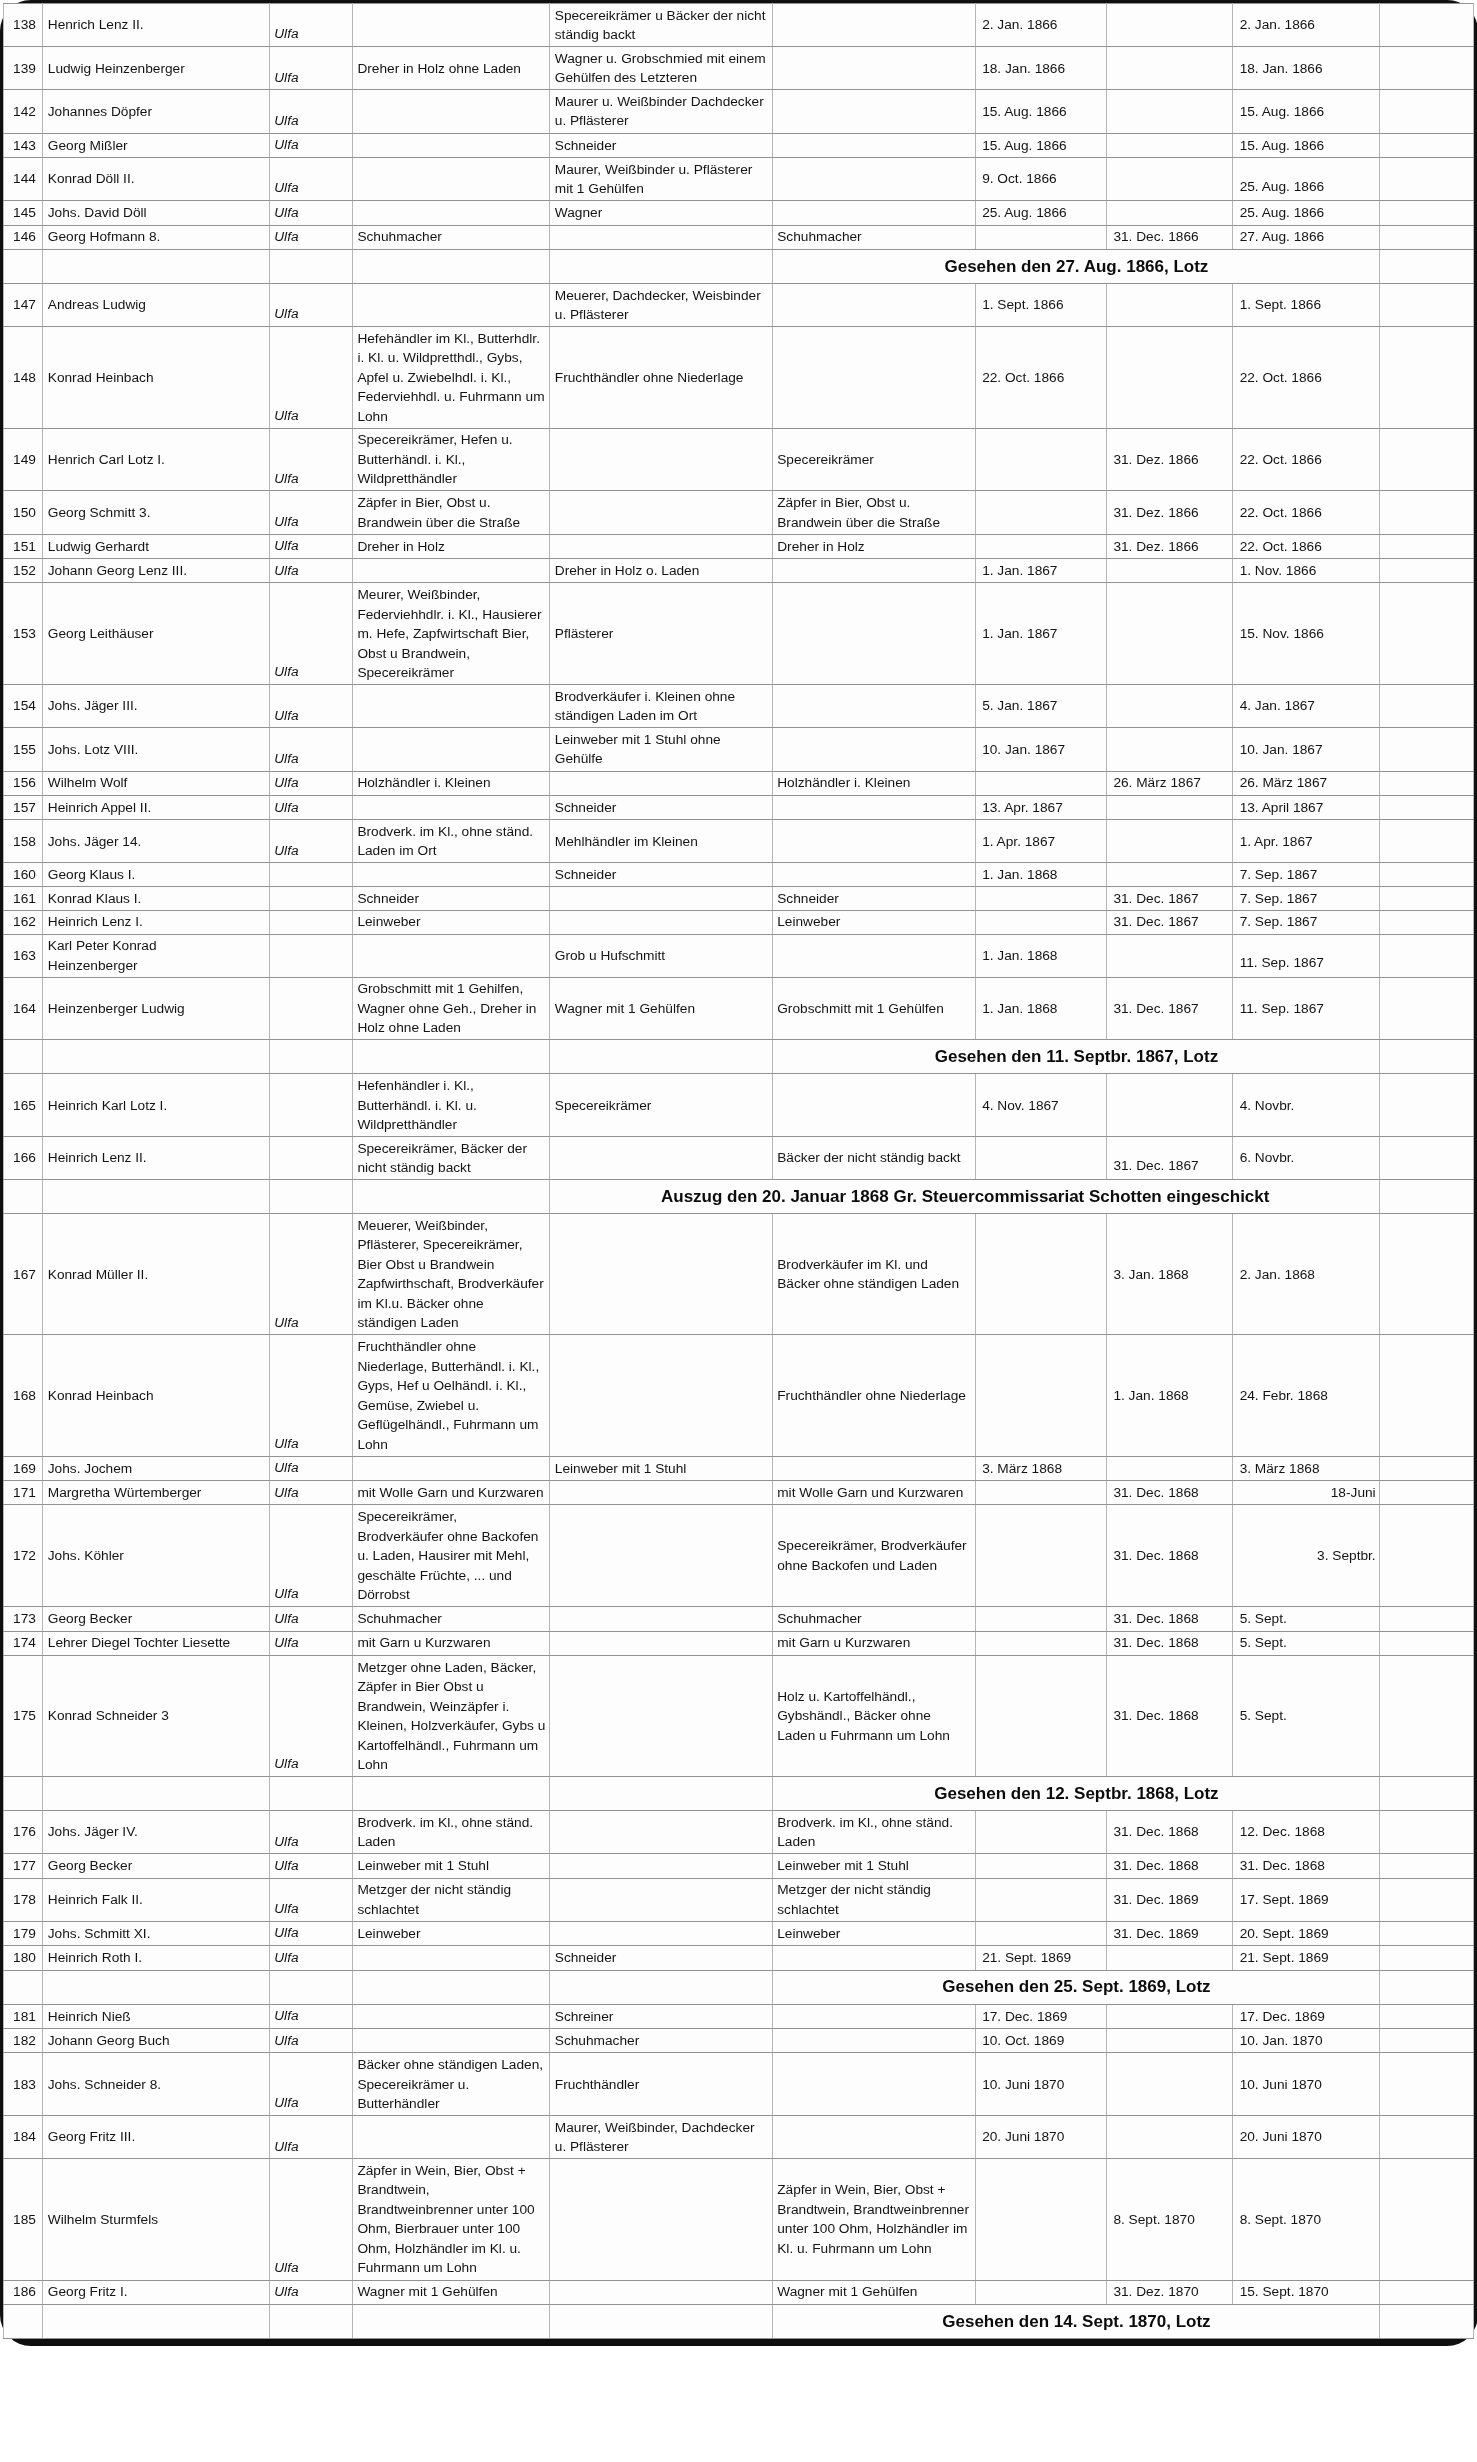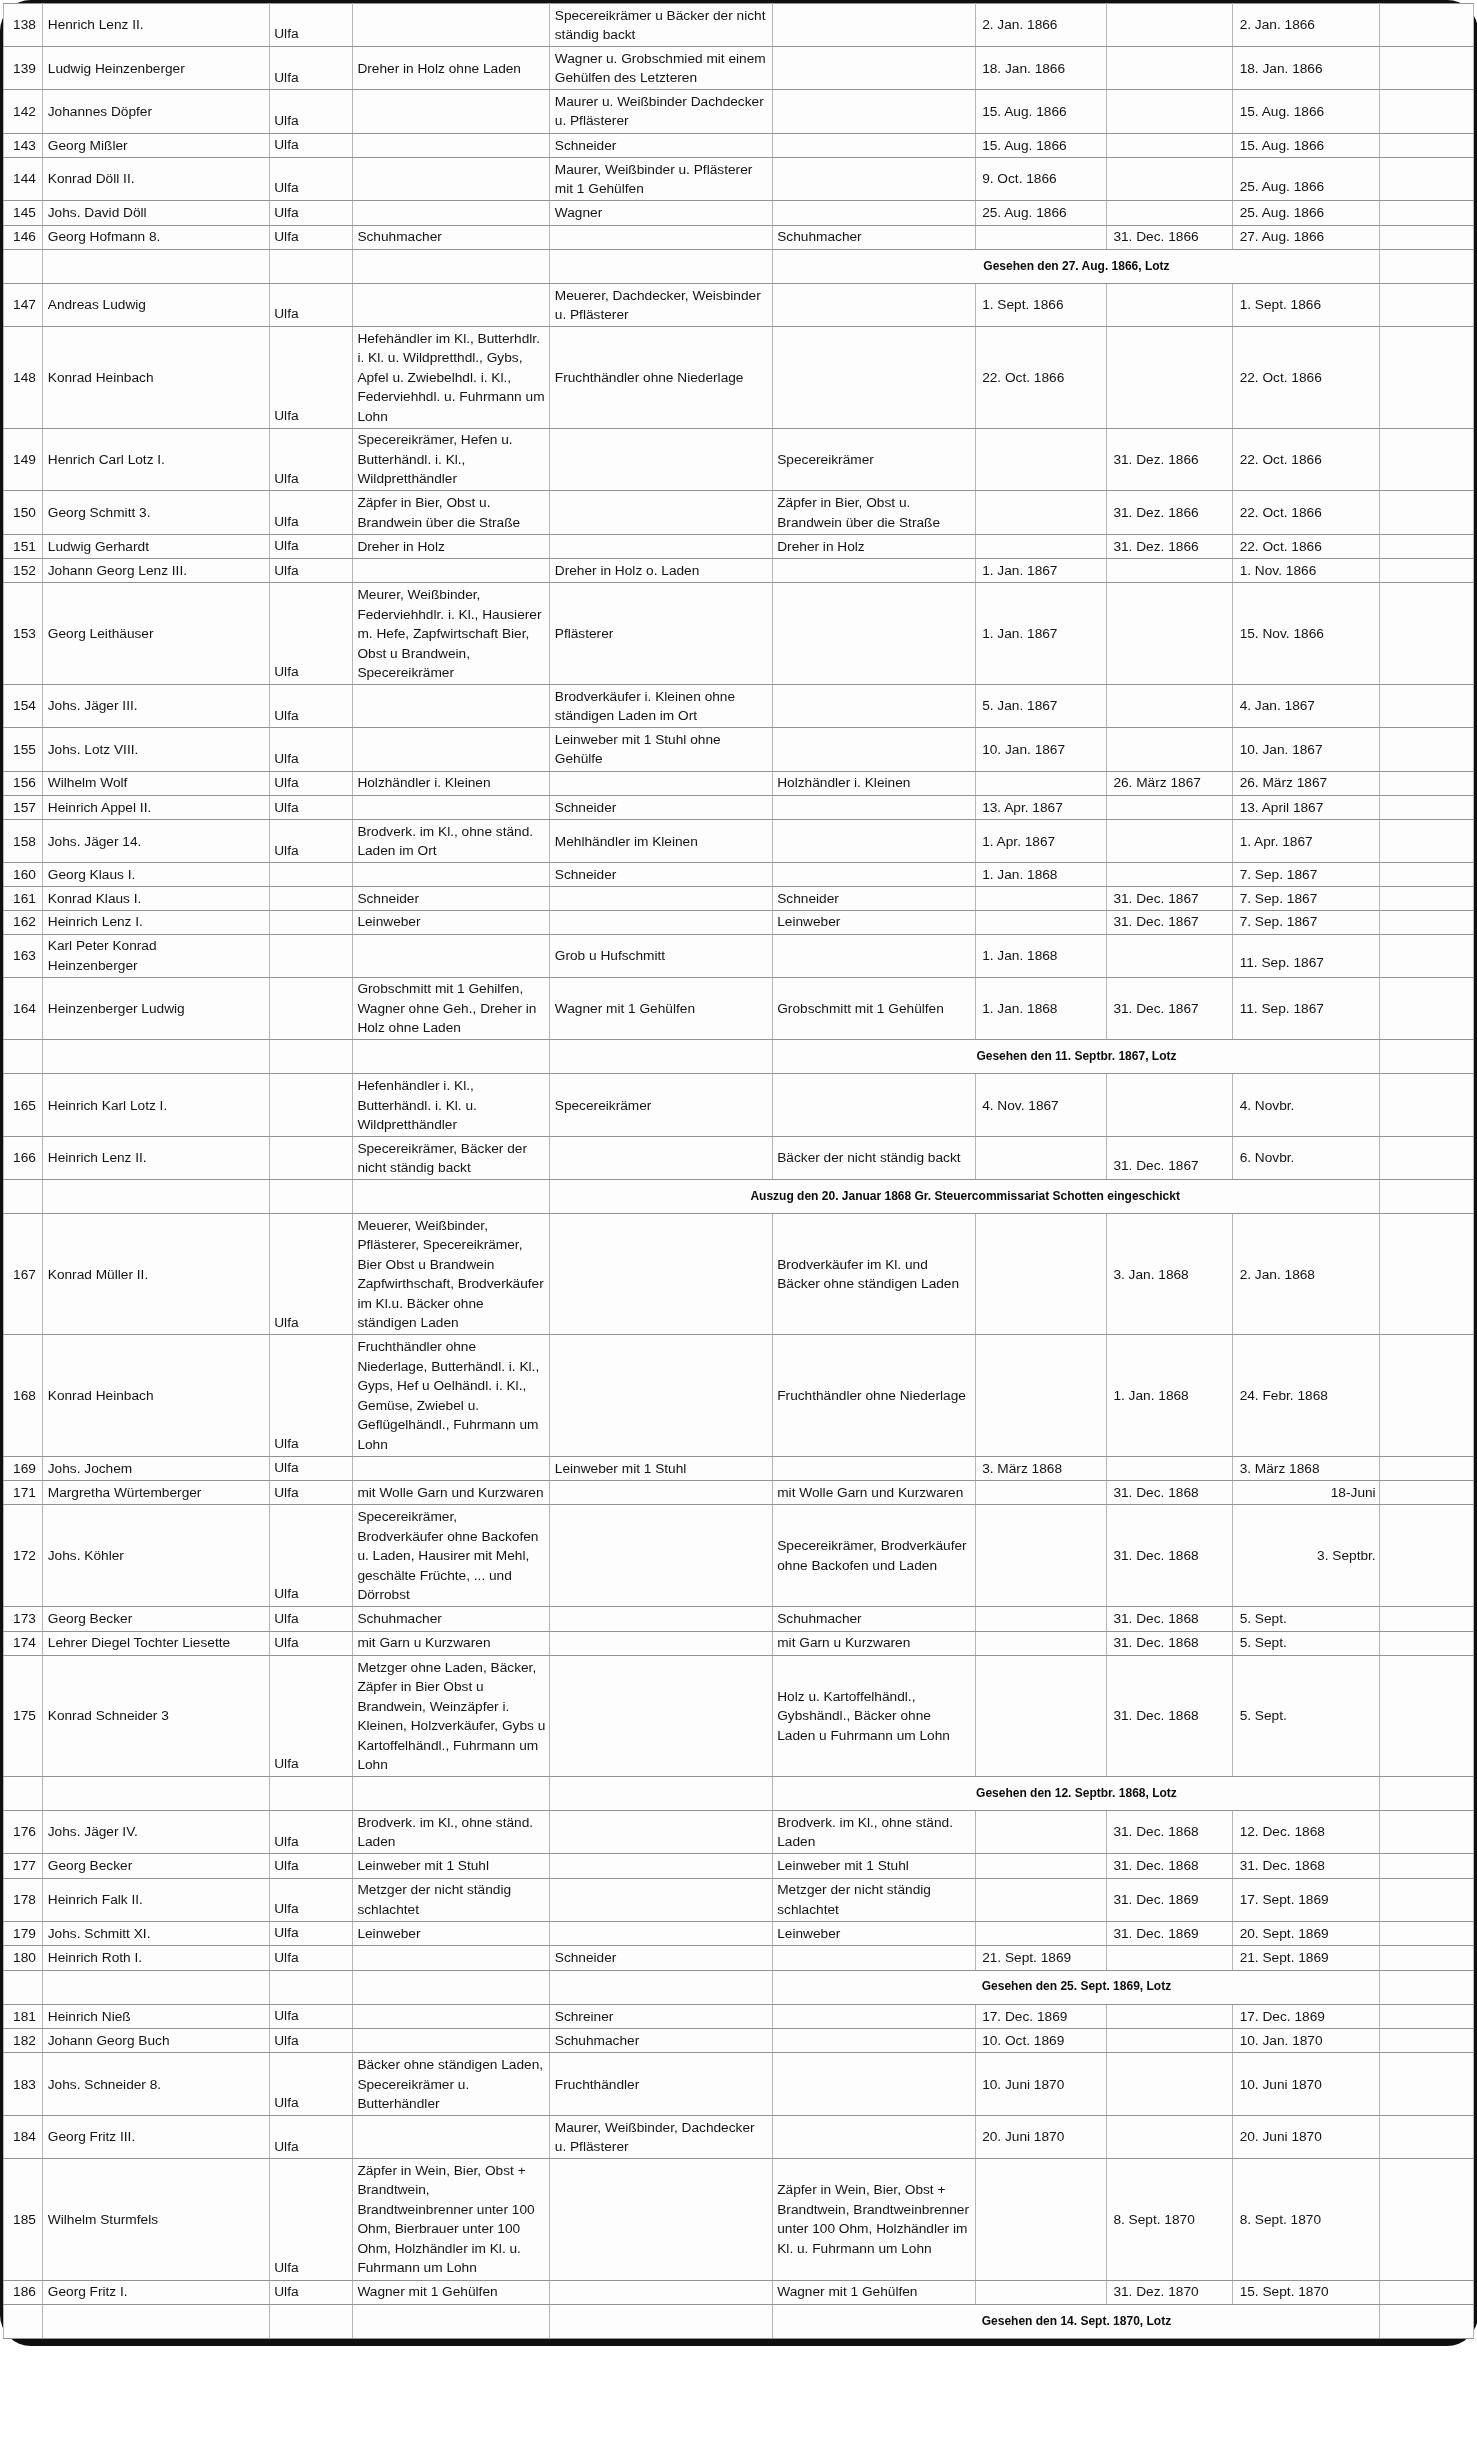--- a/index.html
+++ b/index.html
@@ -29,30 +29,30 @@
     border-bottom: 1.6px solid #929292;
     padding: 1.6px 3.1px 1.6px 4.7px;
     vertical-align: middle;
     overflow: hidden;
     overflow-wrap: break-word;
     word-wrap: break-word;
   }
   tr { min-height: 22px; }
   td.num { text-align: right; padding-right: 6.2px; }
   td.name { padding-right: 37px; }
-  td.place { vertical-align: bottom; padding-bottom: 2.3px; }
+  td.place { vertical-align: bottom; padding-bottom: 2.3px; font-style: italic; }
   td.occ {}
   td.date { padding-left: 6.2px; }
   td.valign-low { vertical-align: bottom; padding-bottom: 3.9px; }
   td.center { text-align: right; }
   tr.notice-row { height: 34px; }
   td.notice {
     font-weight: bold;
     text-align: center;
-    font-size: 12px;
+    font-size: 17px;
     color: #0c0c0c;
     margin-top: 48px;
   }
 </style>
 </head>
 <body>
 
 <div class="frame">
   <table class="register">
     <colgroup>

